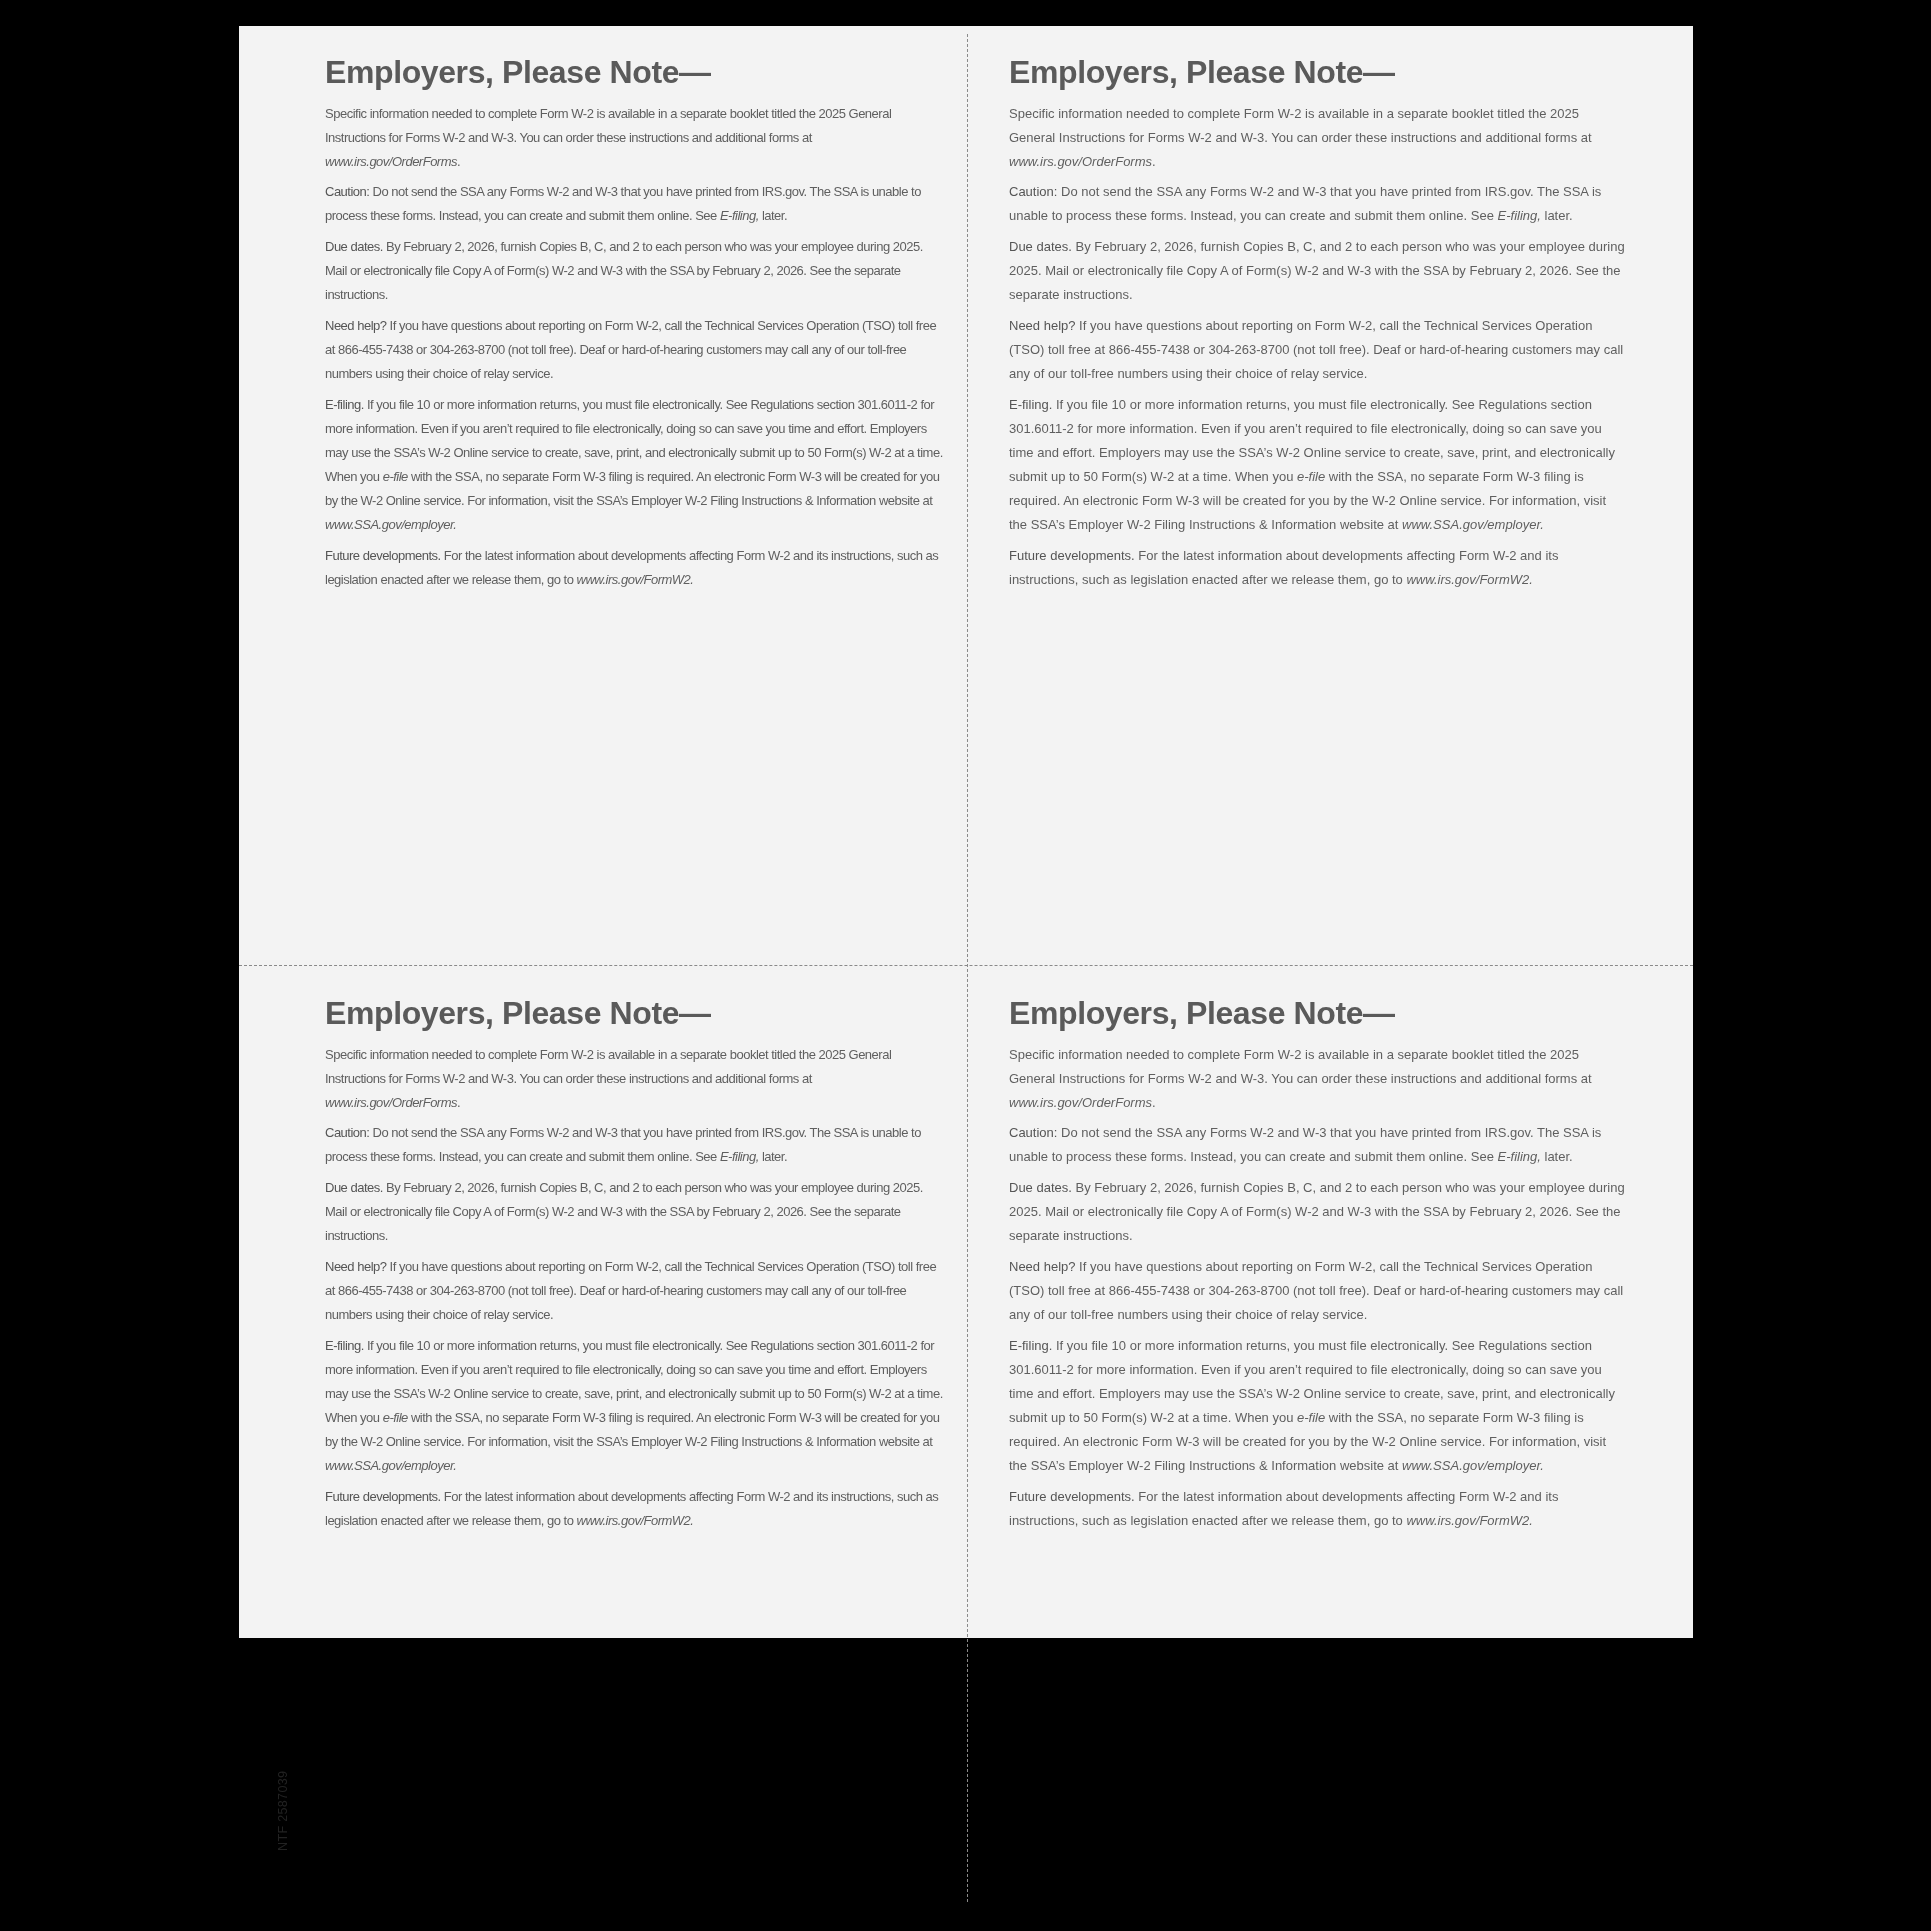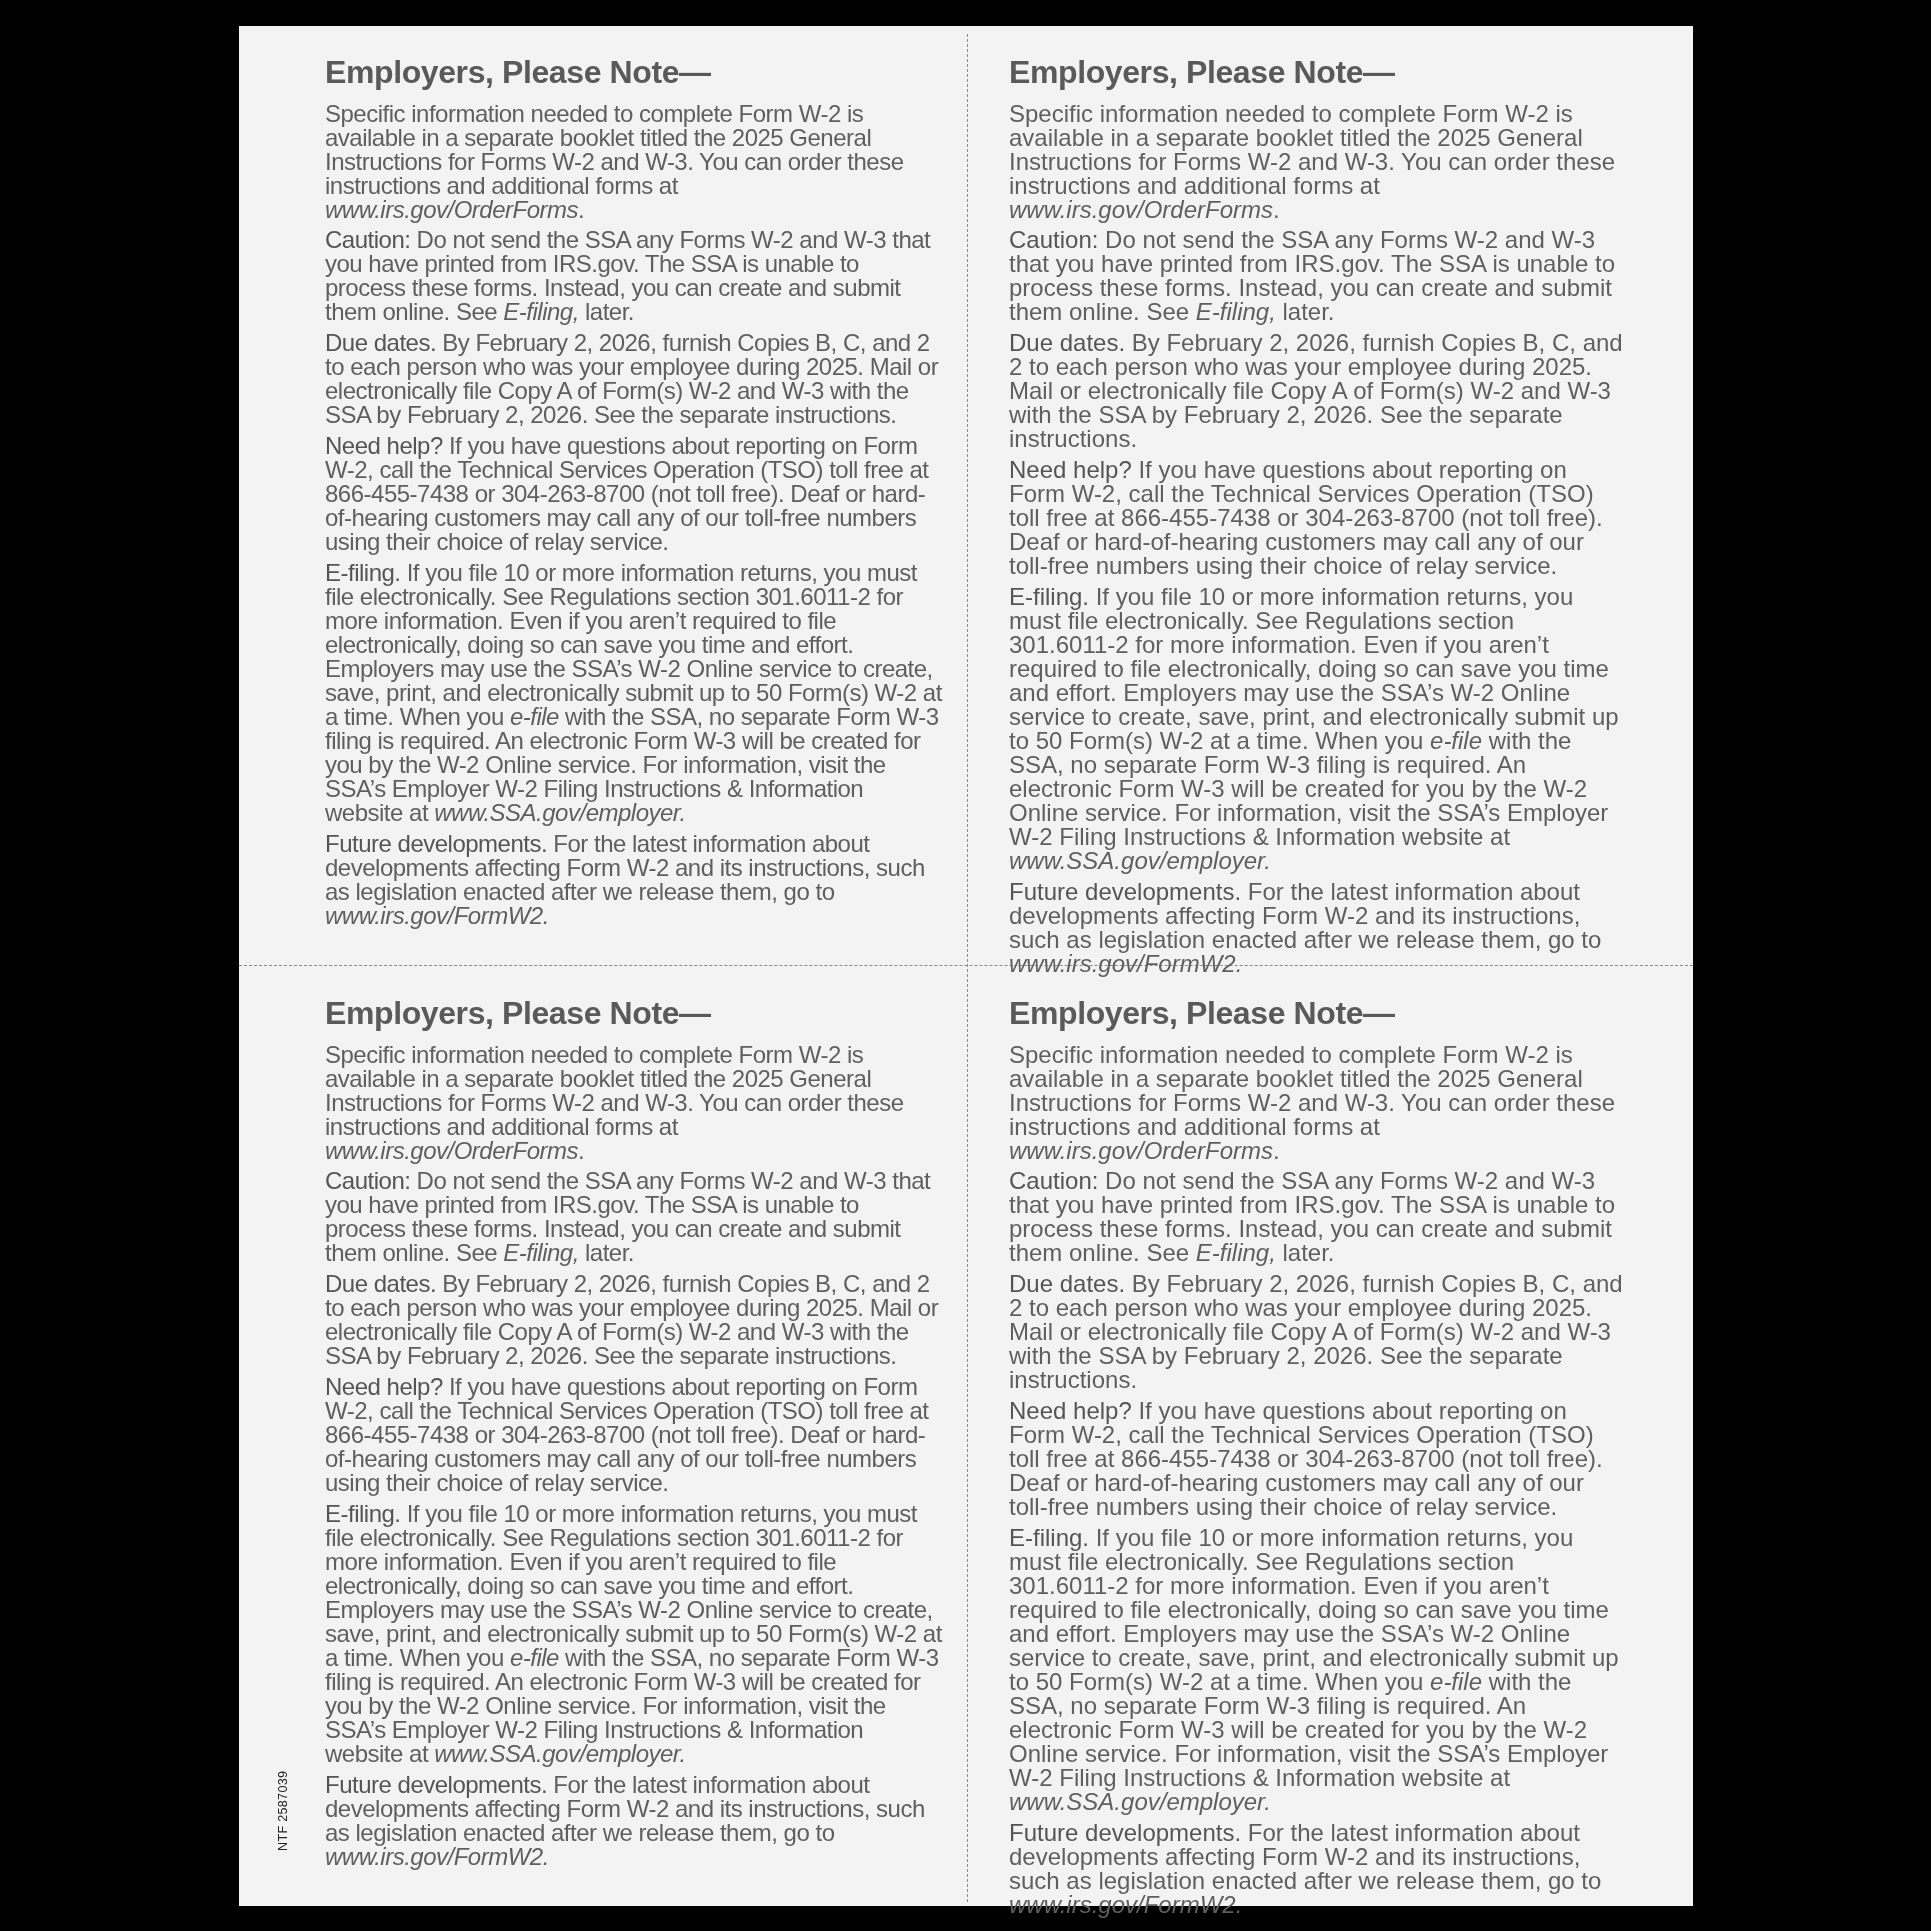--- a/index.html
+++ b/index.html
@@ -1,31 +1,31 @@
 <!DOCTYPE html>
 <html><head>
 <meta charset="utf-8">
 <style>
   html, body { margin:0; padding:0; }
   body { width:1931px; height:1931px; background:#000; position:relative; overflow:hidden;
          font-family:"Liberation Sans", sans-serif; }
-  .page { position:absolute; left:239px; top:26px; width:1454px; height:1880px; background:#f3f3f3; }
+  .page { position:absolute; left:239px; top:26px; width:1454px; height:1612px; background:#f3f3f3; }
   .vdash { position:absolute; left:728px; top:7.7px; width:0; height:1868px;
            border-left:1.9px dashed #8a8a8a; }
   .hdash { position:absolute; left:0; top:939px; width:1454px; height:0;
            border-top:1.9px dashed #8a8a8a; }
   .note { position:absolute; width:618px; color:#5d5d5d; }
   .note.tl { left:86px; top:27px; }
   .note.tr { left:770px; top:27px; }
   .note.bl { left:86px; top:968px; }
   .note.br { left:770px; top:968px; }
   .note h2 { margin:0 0 9.7px 0; font-size:32px; font-weight:bold; color:#5a5a5a;
              letter-spacing:-0.4px; line-height:39px; white-space:nowrap; }
   .note.tl p, .note.bl p { letter-spacing:-0.5px; }
-  .note p { margin:0 0 6.8px 0; font-size:24px; line-height:24px; color:#5f5f5f; }
+  .note p { margin:0 0 6.8px 0; font-size:13px; line-height:24px; color:#5f5f5f; }
   .note p b { color:#555; font-weight:normal; }
   .note p i { font-style:italic; }
   .ntf { position:absolute; left:37px; top:1825px; transform:rotate(-90deg); transform-origin:left top;
          font-size:12.6px; color:#222; letter-spacing:0.3px; white-space:nowrap; }
 </style>
 </head>
 <body>
 
 <div class="page">
   <div class="vdash"></div>

